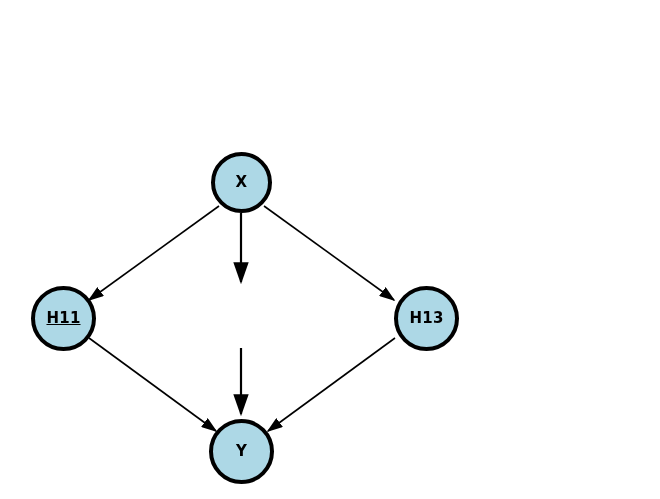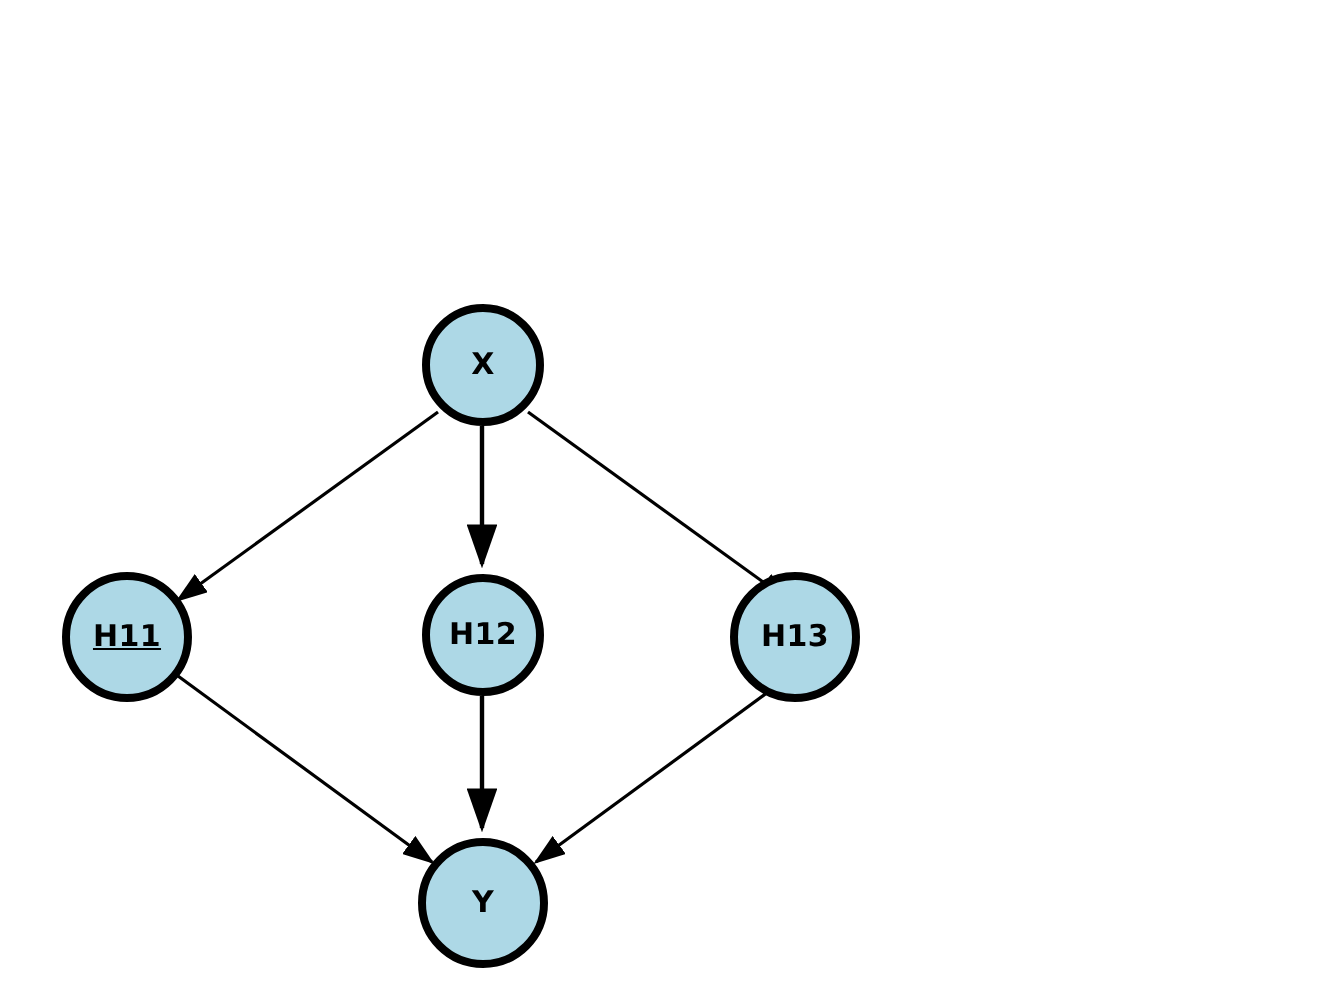--- a/index.html
+++ b/index.html
@@ -41,21 +41,21 @@
     font-weight: bold;
     font-size: 15px;
     color: #000000;
     line-height: 1;
     letter-spacing: 0.2px;
     user-select: none;
   }
   .node-x      { left: 211px; top: 152px; width: 61px; height: 61px; }
   .node-h11    { left: 31px;  top: 286px; width: 65px; height: 65px; text-decoration: underline; }
   .node-h12    { left: 211px; top: 287px; width: 61px; height: 61px; }
-  .node-h13    { left: 365px; top: 286px; width: 65px; height: 65px; }
+  .node-h13    { left: 394px; top: 286px; width: 65px; height: 65px; }
   .node-y      { left: 209px; top: 419px; width: 65px; height: 65px; }
 </style>
 </head>
 <body>
 
 <div id="graph-canvas">
 
   <svg id="edge-layer" viewBox="0 0 660 499">
     <defs>
       <marker id="arrowhead" markerWidth="10" markerHeight="7" refX="9" refY="3.5" orient="auto" markerUnits="strokeWidth">
@@ -77,23 +77,20 @@
   </svg>
 
   <div class="graph-node node-x">
     <span class="node-label">X</span>
   </div>
 
   <div class="graph-node node-h11">
     <span class="node-label">H11</span>
   </div>
 
-  <div class="graph-node node-h12">
-    <span class="node-label">H12</span>
-  </div>
 
   <div class="graph-node node-h13">
     <span class="node-label">H13</span>
   </div>
 
   <div class="graph-node node-y">
     <span class="node-label">Y</span>
   </div>
 
 </div>

